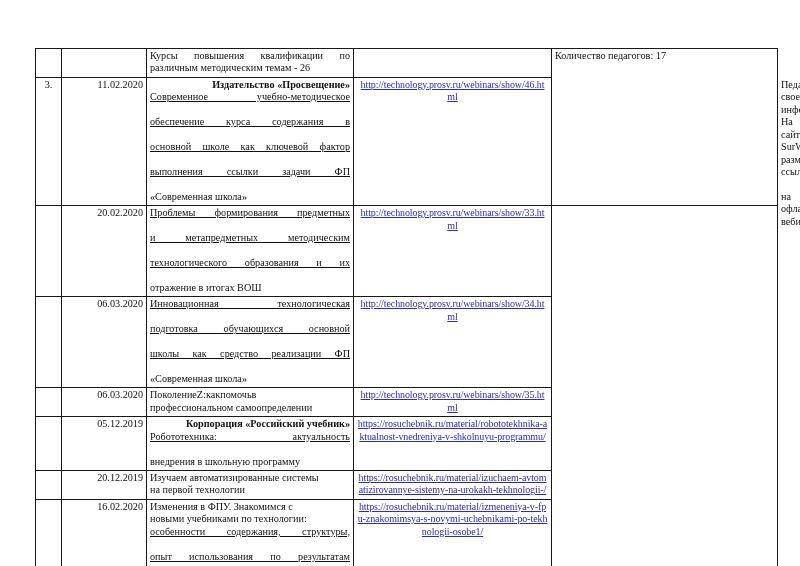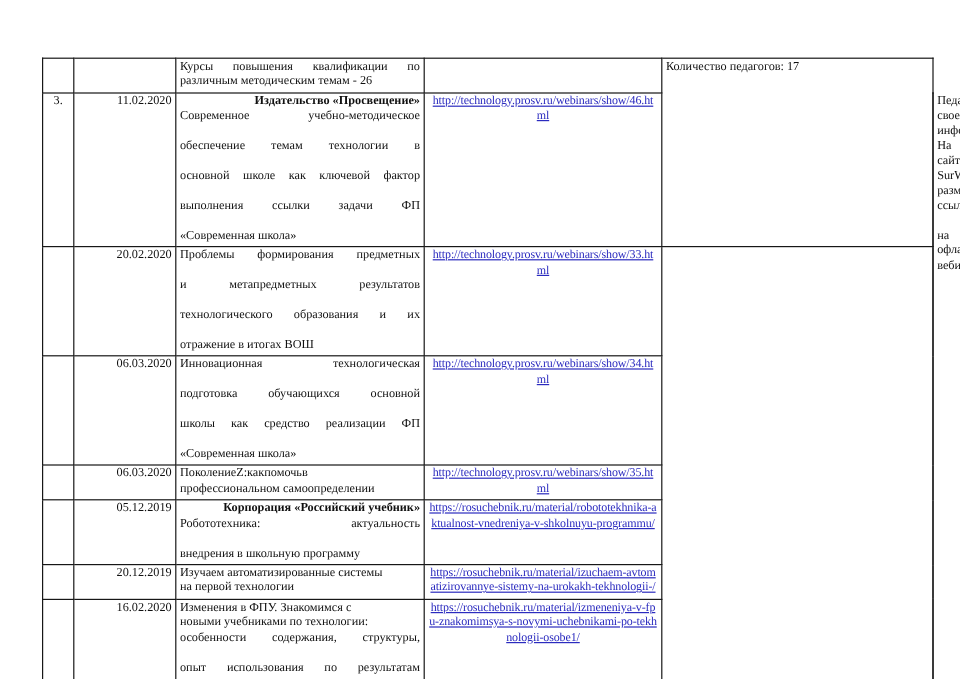--- a/index.html
+++ b/index.html
@@ -89,20 +89,21 @@
   }
   .cell-note .line.just {
     text-align: justify;
     text-justify: inter-word;
   }
   
   .cell-desc .j {
     display: block;
     text-align: justify;
     text-justify: inter-word;
+    text-decoration: underline;
   }
   .cell-desc .j::after {
     content: "";
     display: inline-block;
     width: 100%;
   }
   .cell-note .line.just::after {
     content: "";
     display: inline-block;
     width: 100%;
@@ -130,42 +131,42 @@
         <td class="cell-link"></td>
         <td class="cell-note" rowspan="2">Количество педагогов: 17</td>
       </tr>
 
       <tr>
         <td class="cell-num">3.</td>
         <td class="cell-date">11.02.2020</td>
         <td class="cell-desc">
           <span class="org">Издательство «Просвещение»</span>
           <span class="j">Современное учебно-методическое</span>
-          <span class="j">обеспечение темам технологии в</span>
+          <span class="j">обеспечение курса содержания в</span>
           <span class="j">основной школе как ключевой фактор</span>
           <span class="j">выполнения ссылки задачи ФП</span>
           <span class="body">«Современная школа»</span>
         </td>
         <td class="cell-link">
           <span class="url">http://technology.prosv.ru/webinars/show/46.html</span>
         </td>
         <td class="cell-note" rowspan="9">
           <span class="line">Педагоги своевременно</span>
           <span class="line">информированы.</span>
           <span class="line just">На сайте SurWiki размещены ссылки</span>
           <span class="line">на офлайн вебинары</span>
         </td>
       </tr>
 
       <tr>
         <td class="cell-num"></td>
         <td class="cell-date">20.02.2020</td>
         <td class="cell-desc">
           <span class="j">Проблемы формирования предметных</span>
-          <span class="j">и метапредметных результатов</span>
+          <span class="j">и метапредметных методическим</span>
           <span class="j">технологического образования и их</span>
           <span class="body">отражение в итогах ВОШ</span>
         </td>
         <td class="cell-link">
           <span class="url">http://technology.prosv.ru/webinars/show/33.html</span>
         </td>
       </tr>
 
       <tr>
         <td class="cell-num"></td>

